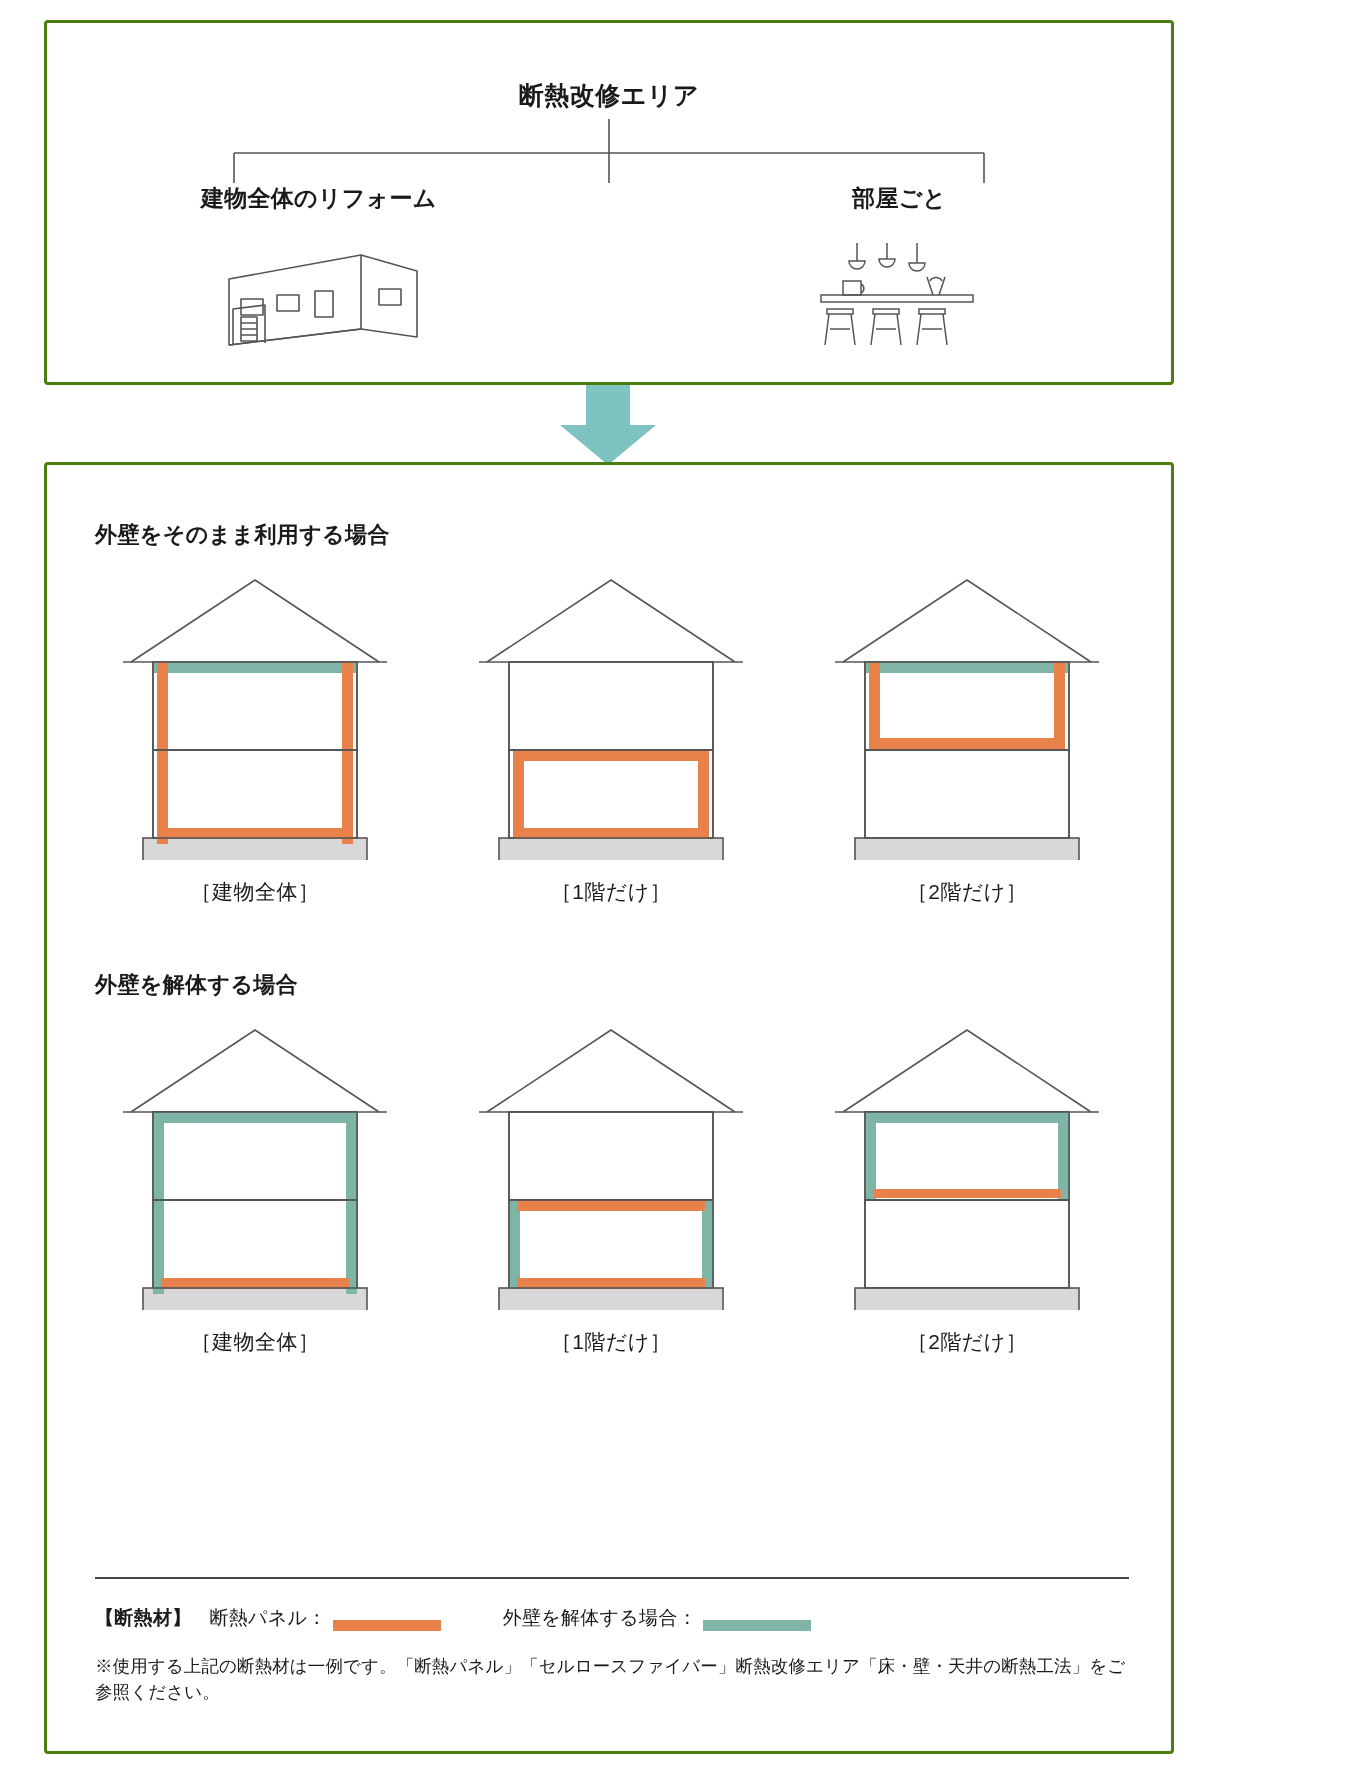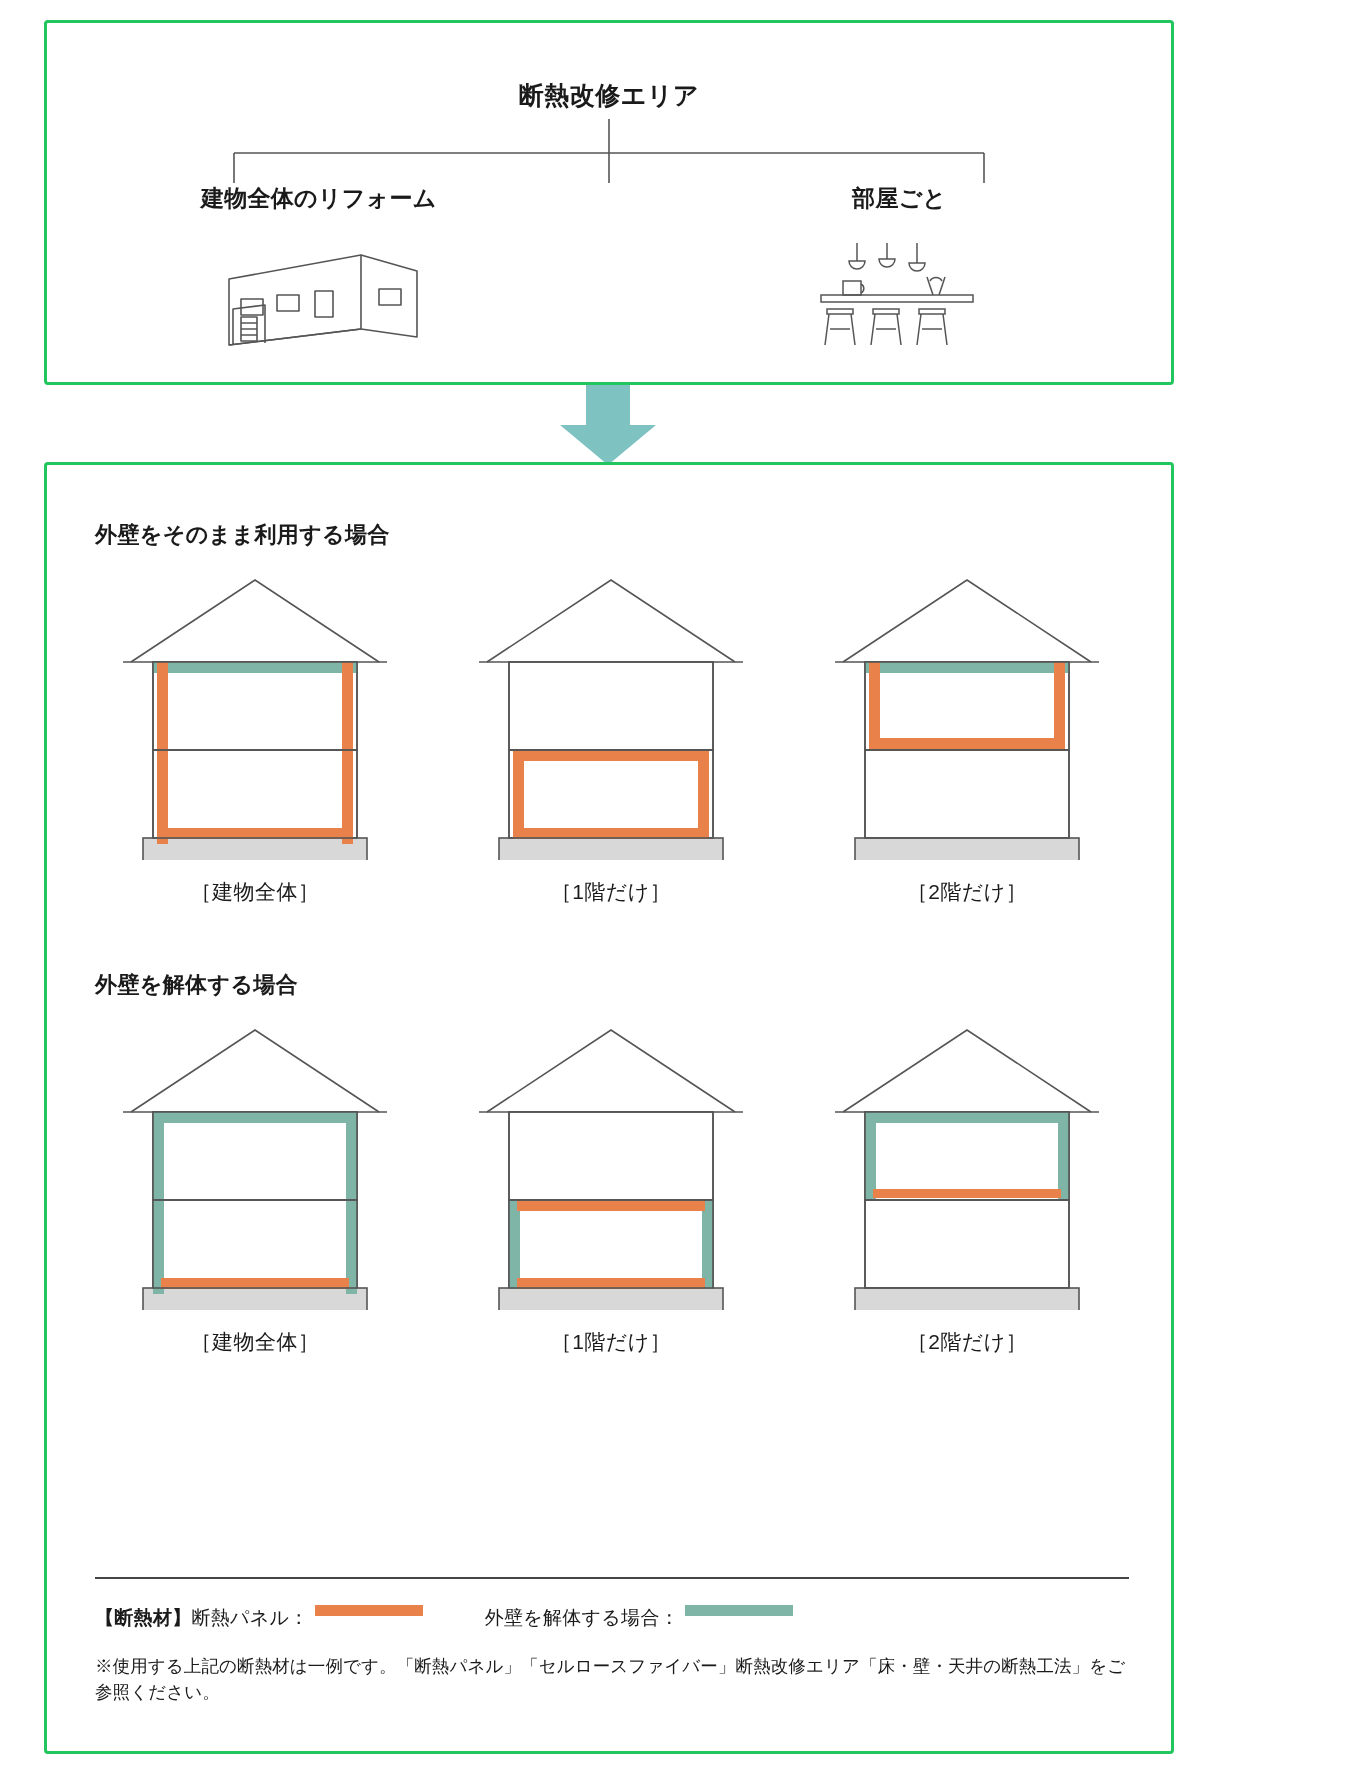--- a/index.html
+++ b/index.html
@@ -18,21 +18,21 @@
   .page {
     position: relative;
     width: 1360px;
     height: 1778px;
     box-sizing: border-box;
     padding: 0 44px;
   }
 
   
   .panel {
-    border: 3px solid #22c55e;
+    border: 3px solid #4d7c0f;
     border-radius: 4px;
     box-sizing: border-box;
     background: #fff;
   }
   #panel-top {
     position: absolute;
     left: 44px;
     top: 20px;
     width: 1130px;
     height: 365px;
@@ -148,25 +148,26 @@
     top: 1140px;
     width: 1034px;
   }
   .legend-row {
     display: flex;
     align-items: center;
     font-size: 19px;
   }
   .legend-title {
     font-weight: bold;
+    margin-right: 18px;
     letter-spacing: 0.3px;
   }
   .legend-item {
     display: flex;
-    align-items: flex-start;
+    align-items: flex-end;
     margin-right: 62px;
   }
   .legend-item-label {
     letter-spacing: 0.3px;
   }
   .swatch {
     width: 108px;
     height: 11px;
     margin-left: 6px;
   }

